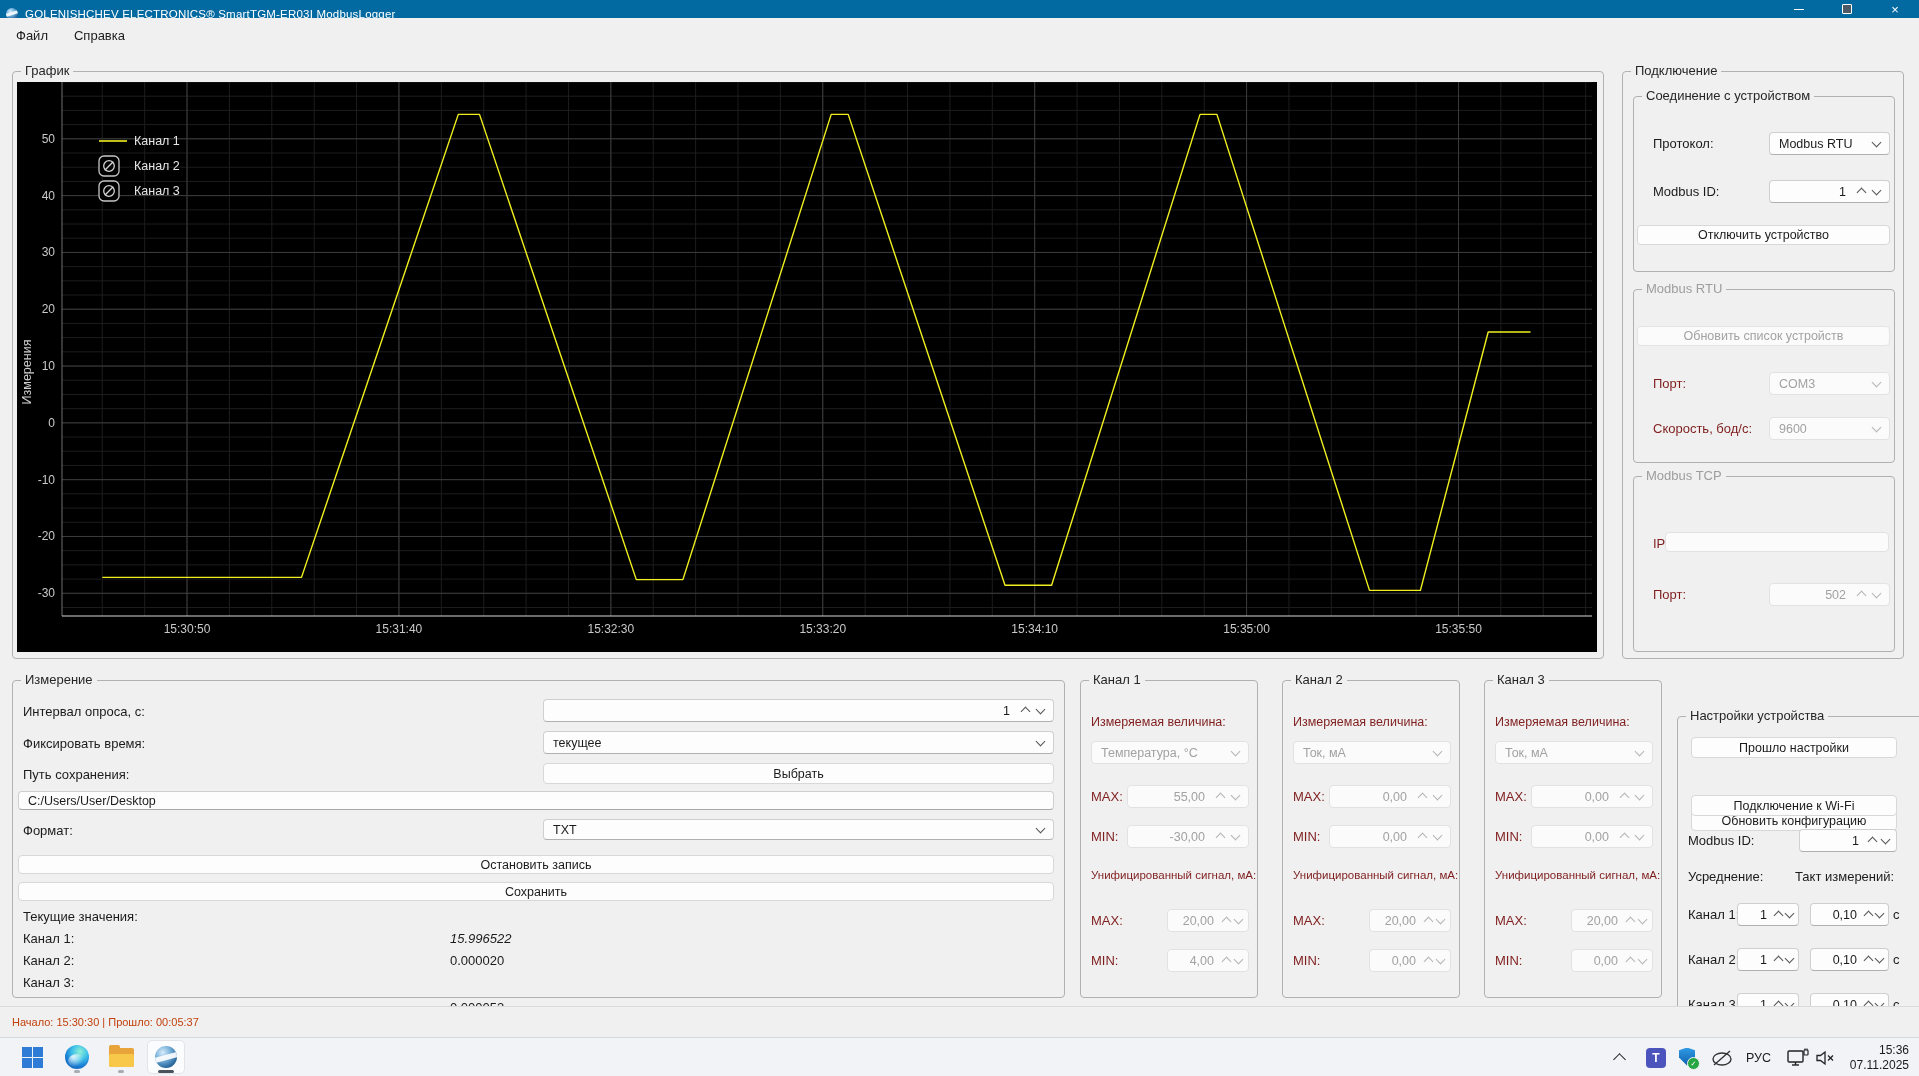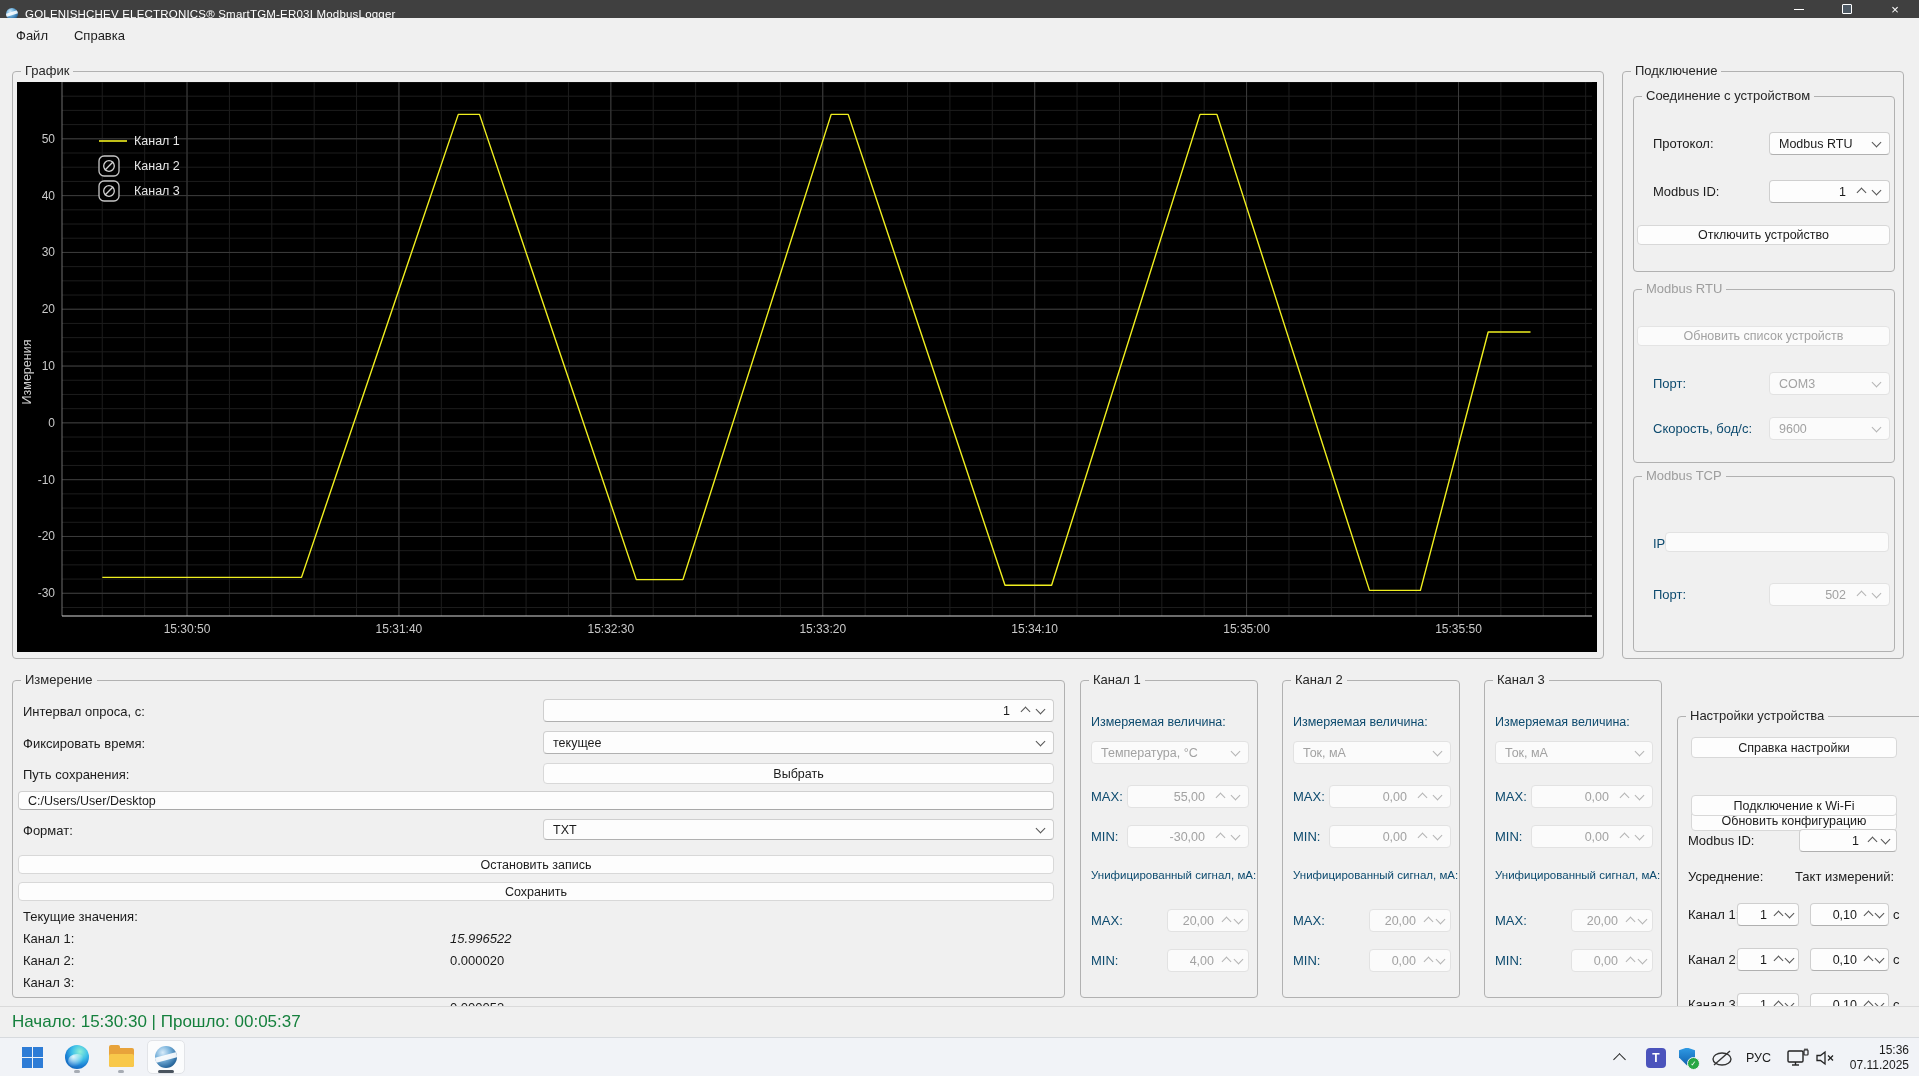--- a/index.html
+++ b/index.html
@@ -1,37 +1,37 @@
 <!DOCTYPE html>
 <html><head>
 <meta charset="utf-8">
 <style>
   html,body{margin:0;padding:0;background:#000;}
   .screen{position:relative;width:1919px;height:1076px;overflow:hidden;background:#f0f0f0;
           font-family:"Liberation Sans",sans-serif;-webkit-font-smoothing:antialiased;}
   
-  .titlebar{position:absolute;left:0;top:0;width:1919px;height:27px;background:#404040;display:flex;align-items:center;}
+  .titlebar{position:absolute;left:0;top:0;width:1919px;height:27px;background:#0369a1;display:flex;align-items:center;}
   .titlebar .app-ico{width:12px;height:12px;margin-left:6px;border-radius:50%;
       background:radial-gradient(circle at 35% 30%,#cfe9fb 0%,#6fb1dd 35%,#2a6aa0 70%,#173f63 100%);position:relative;overflow:hidden;}
   .titlebar .app-ico:before{content:"";position:absolute;left:-2px;top:4px;width:16px;height:3px;background:rgba(255,255,255,.85);transform:rotate(-18deg);border-radius:2px;}
   .titlebar .ttl{color:#fff;font-size:11.5px;margin-left:7px;letter-spacing:.2px;}
   .wctl{position:absolute;top:0;height:18px;width:48px;display:flex;align-items:center;justify-content:center;}
   .wctl.min{right:96px}.wctl.res{right:48px}.wctl.cls{right:0}
   .glyph-min{width:10px;height:0;border-top:1.2px solid #fff;}
   .glyph-res{width:8px;height:8px;border:1.1px solid #fff;border-radius:1px;position:relative;background:#4d5964;}
   .glyph-res:before{content:"";position:absolute;left:1.5px;top:-3.5px;width:8px;height:8px;border:1.1px solid #fff;border-radius:1px;z-index:-1;}
   .glyph-cls{color:#fff;font-size:13px;line-height:13px;}
   
   .menubar{position:absolute;left:0;top:18px;width:1919px;height:34px;background:#f0f0f0;display:flex;align-items:center;}
   .menu-item{font-size:13px;color:#1b1b1b;padding:4px 10px;margin-left:6px;}
   
   .groupbox{position:absolute;border:1px solid #b1b1b1;border-radius:4px;box-sizing:border-box;}
   .gb-label{position:absolute;top:-8px;left:8px;background:#f0f0f0;padding:0 4px;font-size:13px;line-height:14px;color:#262626;white-space:nowrap;}
   .lbl{position:absolute;font-size:13px;color:#1b1b1b;white-space:nowrap;}
-  .dim .lbl, .lbl.dim{color:#0c4a6e;}
+  .dim .lbl, .lbl.dim{color:#7f1d1d;}
   .gb-label.dim{color:#9d9d9d;}
   
   .ctl{position:absolute;box-sizing:border-box;height:23px;background:#fdfdfd;border:1px solid #cfcfcf;border-bottom-color:#b0b0b0;
        border-radius:4px;font-size:12.5px;color:#1b1b1b;display:flex;align-items:center;padding:0 9px;}
   .ctl .val{flex:1;overflow:hidden;white-space:nowrap;}
   .ctl.num .val{text-align:right;padding-right:4px;}
   .chv{width:6px;height:6px;border-left:1.4px solid #555;border-bottom:1.4px solid #555;display:inline-block;flex:0 0 auto;}
   .chv.down{transform:rotate(-45deg);margin:-3px 0 0 8px;}
   .chv.up{transform:rotate(135deg);margin:2px 0 0 8px;}
   .ctl.off{background:#fbfbfb;border-color:#e2e2e2;color:#a2a2a2;}
@@ -42,21 +42,21 @@
   .txtfield{position:absolute;box-sizing:border-box;background:#fdfdfd;border:1px solid #cfcfcf;border-bottom-color:#a8a8a8;
        border-radius:4px;font-size:12.5px;color:#1b1b1b;display:flex;align-items:center;padding:0 9px;}
   .txtfield.off{background:#fbfbfb;border-color:#e2e2e2;}
   .valtext{position:absolute;font-size:13px;color:#1b1b1b;white-space:nowrap;}
   
   .chart-black{position:absolute;left:4px;top:10px;width:1580px;height:570px;background:#000;}
   .chart-black svg{display:block;font-family:"Liberation Sans",sans-serif;}
   
   .statusbar{position:absolute;left:0;top:1006px;width:1919px;height:31px;background:#f0f0f0;border-top:1px solid #dadada;
              display:flex;align-items:center;box-sizing:border-box;}
-  .statusbar span{font-size:17px;color:#15803d;margin-left:12px;}
+  .statusbar span{font-size:11px;color:#c2410c;margin-left:12px;}
   
   .taskbar{position:absolute;left:0;top:1037px;width:1919px;height:39px;background:#f1f3f7;border-top:1px solid #d7dade;box-sizing:border-box;}
   .tb-slot{position:absolute;top:2px;width:38px;height:34px;display:flex;align-items:center;justify-content:center;border-radius:5px;}
   .tb-slot.active{background:#fbfcfd;border:1px solid #e2e4e8;box-sizing:border-box;}
   .run-dash{position:absolute;top:32px;height:3px;border-radius:2px;background:#a7acb4;}
   .run-dash.big{background:#49535e;}
   .win-logo{width:21px;height:21px;display:grid;grid-template-columns:10px 10px;grid-template-rows:10px 10px;gap:1px;}
   .win-logo i{background:#2e7cd6;}
   .edge-ico{width:24px;height:24px;border-radius:50%;
       background:radial-gradient(circle at 62% 28%,#8ef0d6 0%,#3fc1e8 34%,#1b7fd4 62%,#0b4ea2 100%);position:relative;overflow:hidden;}
@@ -427,21 +427,21 @@
     <span class="lbl dim" style="left:10px;top:272px;">MIN:</span>
     <div class="ctl num off" style="left:86px;top:268px;width:82px;padding:0 6px;">
       <span class="val">0,00</span>
       <span class="chv up" style="margin-left:5px;"></span>
         <span class="chv down" style="margin-left:5px;"></span>
     </div>
   </div>
 
   <div class="groupbox" style="left:1677px;top:716px;width:263px;height:318px;">
     <span class="gb-label">Настройки устройства</span>
-    <div class="btn" style="left:13px;top:20px;width:206px;height:21px;">Справка настройки</div>
+    <div class="btn" style="left:13px;top:20px;width:206px;height:21px;">Прошло настройки</div>
     <div class="btn" style="left:13px;top:49px;width:206px;height:21px;margin-top:44px;">Обновить конфигурацию</div>
     <div class="btn" style="left:13px;top:78px;width:206px;height:21px;">Подключение к Wi-Fi</div>
 
     <span class="lbl" style="left:10px;top:116px;">Modbus ID:</span>
     <div class="ctl num" style="left:121px;top:112px;width:98px;padding:0 7px;">
       <span class="val">1</span>
       <span class="chv up" style="margin-left:6px;"></span>
         <span class="chv down" style="margin-left:6px;"></span>
     </div>
 

